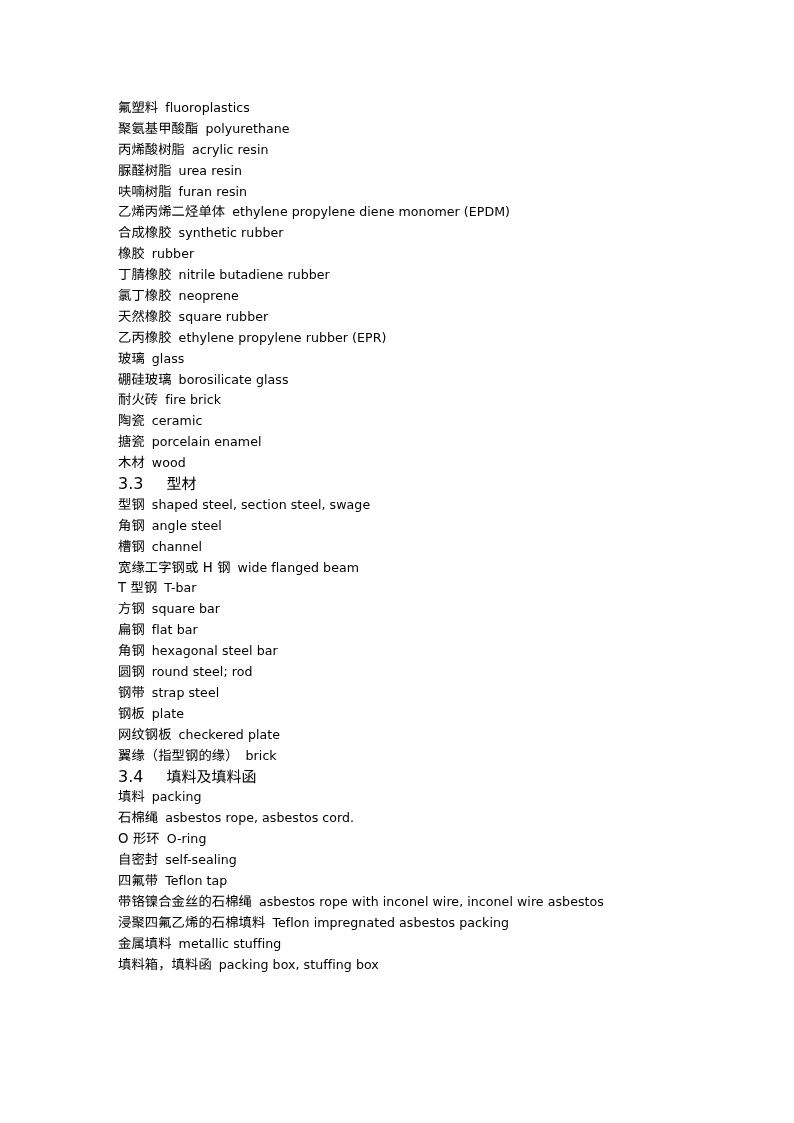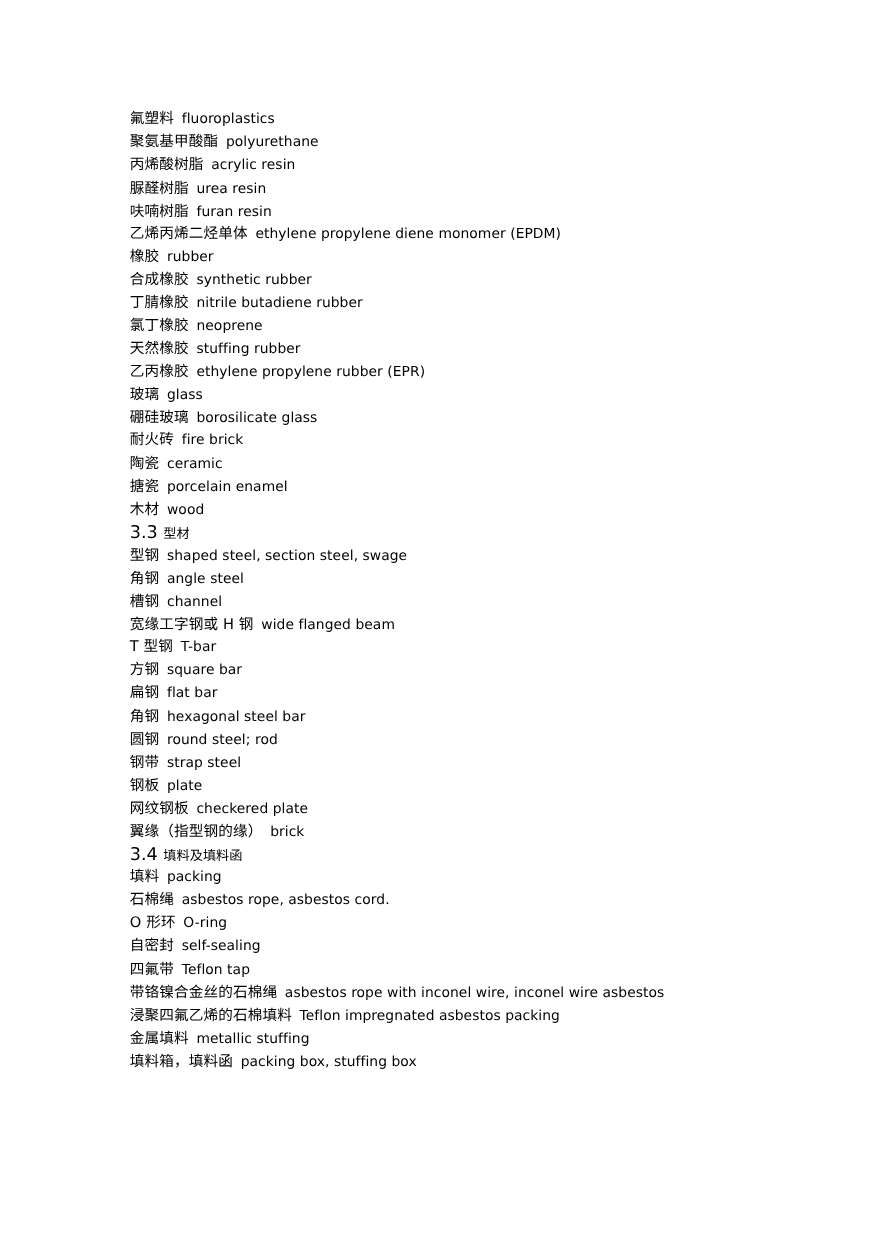--- a/index.html
+++ b/index.html
@@ -58,39 +58,40 @@
     font-size: 13.3px;
   }
   .heading .num {
     font-size: 16px;
   }
   .heading .gap {
     display: inline-block;
     width: 5px;
   }
   .heading .htext {
-    font-size: 12px;
+    font-size: 15px;
+    margin-left: 18px;
   }
 </style>
 </head>
 <body>
 
 <div class="page">
   <div class="glossary" id="glossary-list">
       <div class="entry"><span class="term">氟塑料</span><span class="gap"></span><span class="gloss">fluoroplastics</span></div>
       <div class="entry"><span class="term">聚氨基甲酸酯</span><span class="gap"></span><span class="gloss">polyurethane</span></div>
       <div class="entry"><span class="term">丙烯酸树脂</span><span class="gap"></span><span class="gloss">acrylic resin</span></div>
       <div class="entry"><span class="term">脲醛树脂</span><span class="gap"></span><span class="gloss">urea resin</span></div>
       <div class="entry"><span class="term">呋喃树脂</span><span class="gap"></span><span class="gloss">furan resin</span></div>
       <div class="entry"><span class="term">乙烯丙烯二烃单体</span><span class="gap"></span><span class="gloss">ethylene propylene diene monomer (EPDM)</span></div>
+      <div class="entry"><span class="term">合成橡胶</span><span class="gap"></span><span class="gloss">synthetic rubber</span></div>
       <div class="entry"><span class="term">橡胶</span><span class="gap"></span><span class="gloss">rubber</span></div>
-      <div class="entry"><span class="term">合成橡胶</span><span class="gap"></span><span class="gloss">synthetic rubber</span></div>
       <div class="entry"><span class="term">丁腈橡胶</span><span class="gap"></span><span class="gloss">nitrile butadiene rubber</span></div>
       <div class="entry"><span class="term">氯丁橡胶</span><span class="gap"></span><span class="gloss">neoprene</span></div>
-      <div class="entry"><span class="term">天然橡胶</span><span class="gap"></span><span class="gloss">stuffing rubber</span></div>
+      <div class="entry"><span class="term">天然橡胶</span><span class="gap"></span><span class="gloss">square rubber</span></div>
       <div class="entry"><span class="term">乙丙橡胶</span><span class="gap"></span><span class="gloss">ethylene propylene rubber (EPR)</span></div>
       <div class="entry"><span class="term">玻璃</span><span class="gap"></span><span class="gloss">glass</span></div>
       <div class="entry"><span class="term">硼硅玻璃</span><span class="gap"></span><span class="gloss">borosilicate glass</span></div>
       <div class="entry"><span class="term">耐火砖</span><span class="gap"></span><span class="gloss">fire brick</span></div>
       <div class="entry"><span class="term">陶瓷</span><span class="gap"></span><span class="gloss">ceramic</span></div>
       <div class="entry"><span class="term">搪瓷</span><span class="gap"></span><span class="gloss">porcelain enamel</span></div>
       <div class="entry"><span class="term">木材</span><span class="gap"></span><span class="gloss">wood</span></div>
       <div class="heading"><span class="num">3.3</span><span class="gap"></span><span class="htext">型材</span></div>
       <div class="entry"><span class="term">型钢</span><span class="gap"></span><span class="gloss">shaped steel, section steel, swage</span></div>
       <div class="entry"><span class="term">角钢</span><span class="gap"></span><span class="gloss">angle steel</span></div>

